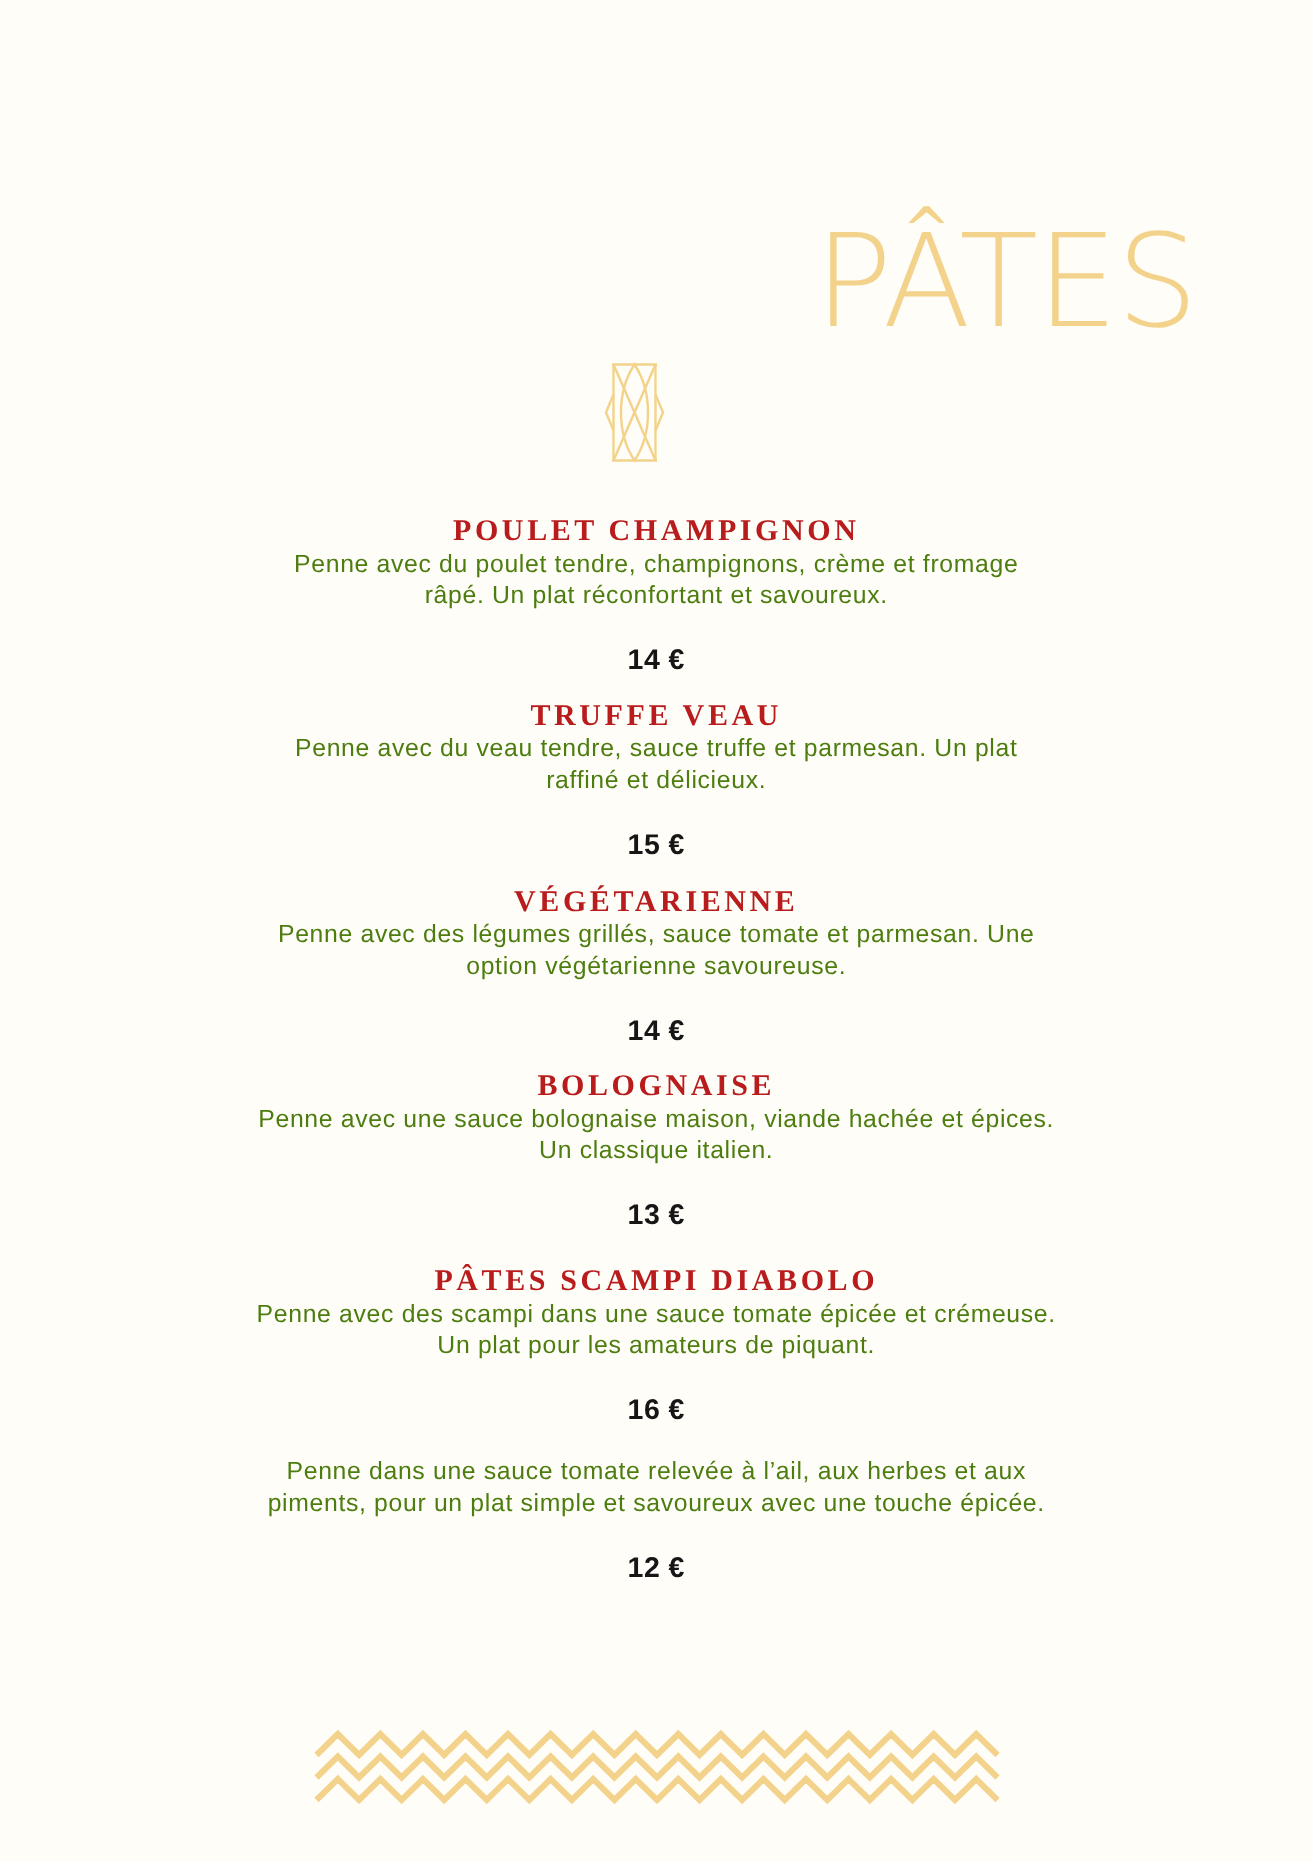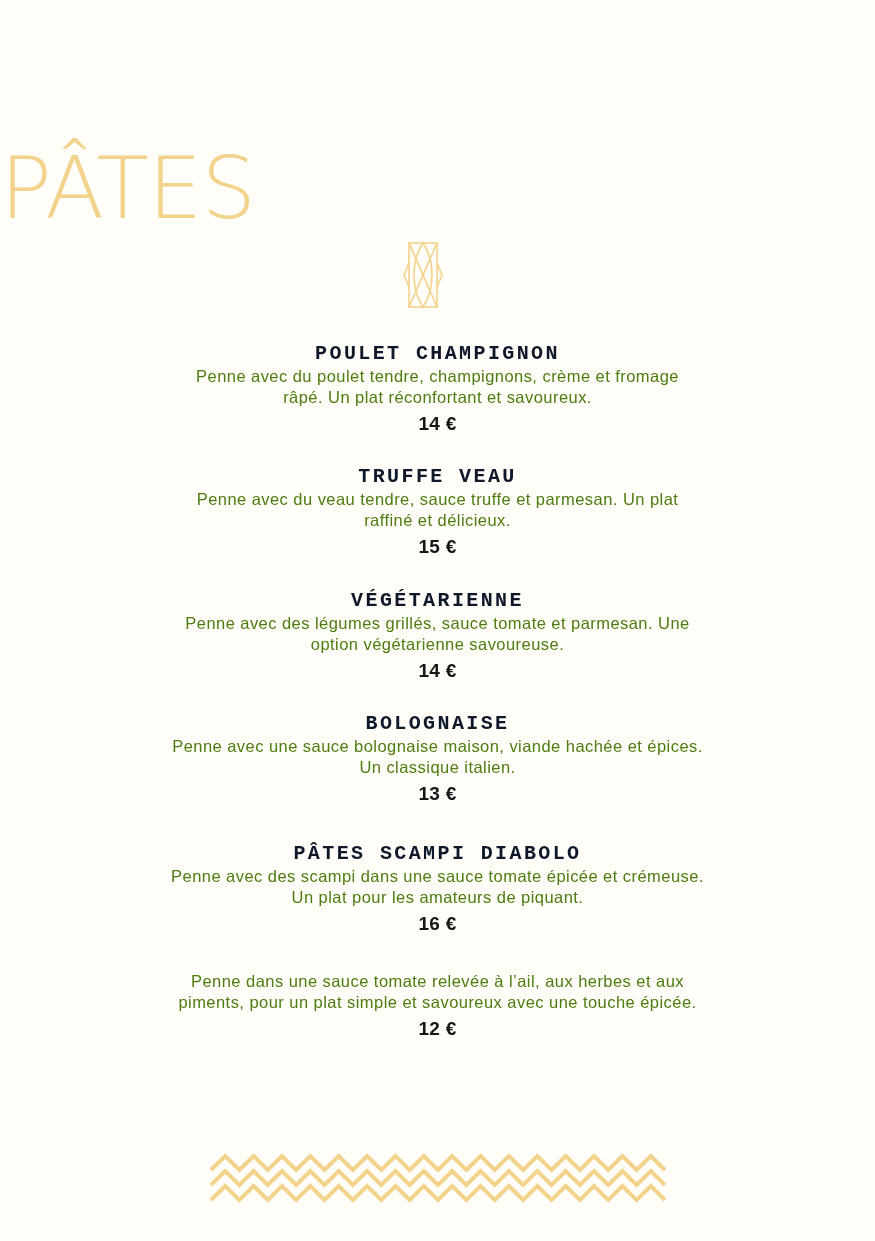--- a/index.html
+++ b/index.html
@@ -18,21 +18,21 @@
     position: absolute;
     left: 0; top: 0;
     width: 875px;
     height: 1241px;
   }
   .title {
     position: absolute;
     left: 0;
     width: 798px;
     top: 138px;
-    text-align: left;
+    text-align: right;
     font-size: 86px;
     line-height: 100px;
     font-weight: 400;
     color: #F3D38B;
     letter-spacing: -1px;
     -webkit-text-stroke: 0px;
     font-family: "DejaVu Sans", "Liberation Sans", sans-serif;
     font-weight: 200;
   }
   .ornament {
@@ -43,39 +43,39 @@
     height: 68px;
   }
   .item {
     position: absolute;
     left: 0;
     width: 875px;
     text-align: center;
   }
   .item-name {
     display: block;
-    font-family: Liberation Mono, monospace;
+    font-family: Liberation Serif, serif;
     font-weight: 700;
     font-size: 20px;
     line-height: 24px;
     letter-spacing: 2.4px;
-    color: #0f172a;
+    color: #b91c1c;
   }
   .item-desc {
     display: block;
     font-family: "Liberation Sans", sans-serif;
     font-size: 16.5px;
     line-height: 20.5px;
     letter-spacing: 0.45px;
     color: #4d7c0f;
   }
   .item-desc .line { display: block; }
   .item-price {
     display: block;
-    margin-top: 5px;
+    margin-top: 22px;
     font-family: "Liberation Sans", sans-serif;
     font-weight: 700;
     font-size: 19px;
     line-height: 24px;
     color: #161616;
     letter-spacing: 0.3px;
   }
   .zigzag {
     position: absolute;
     left: 208px;

